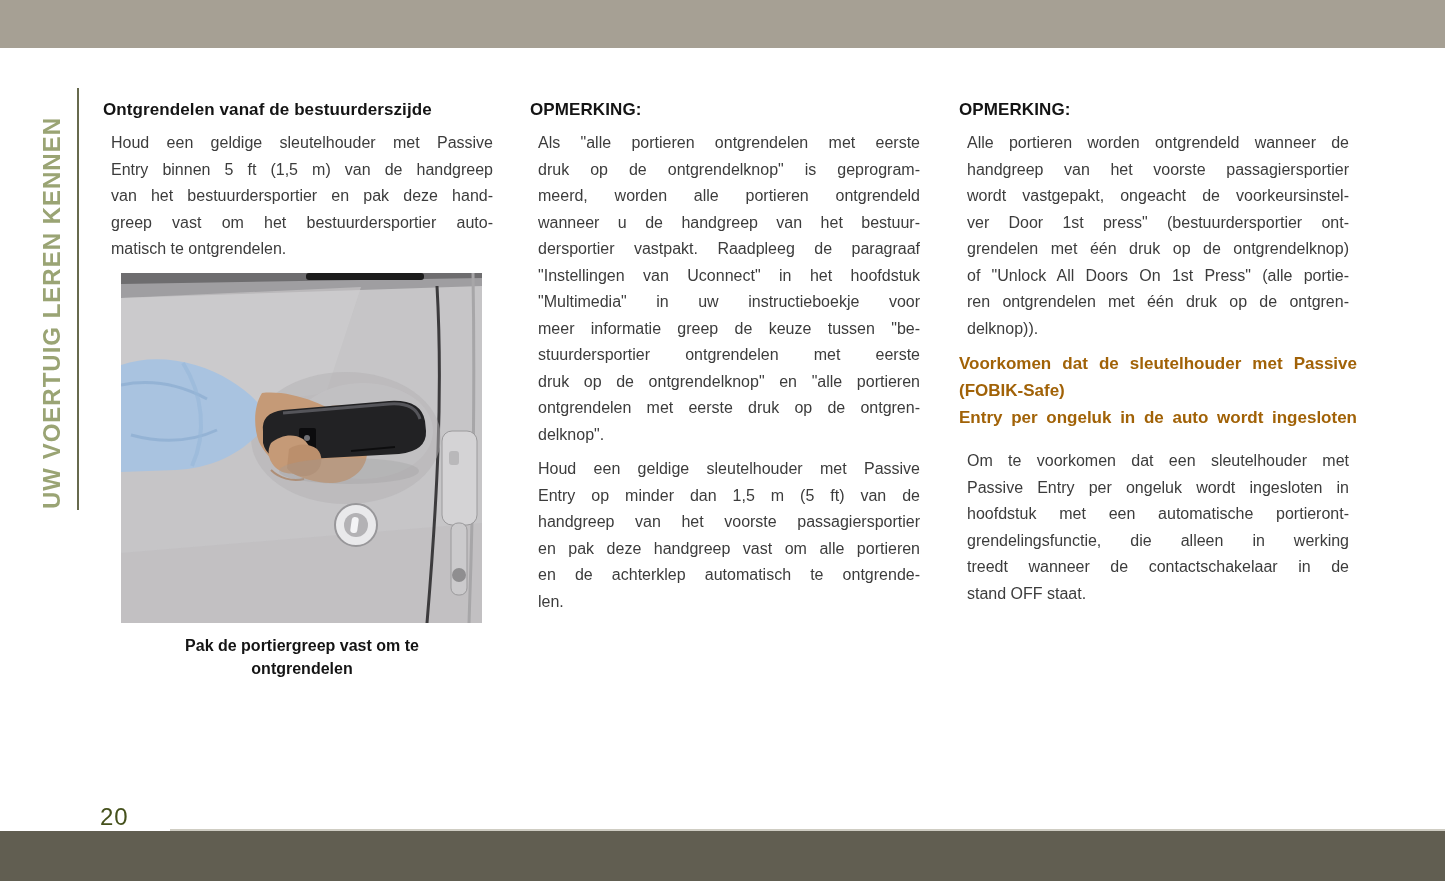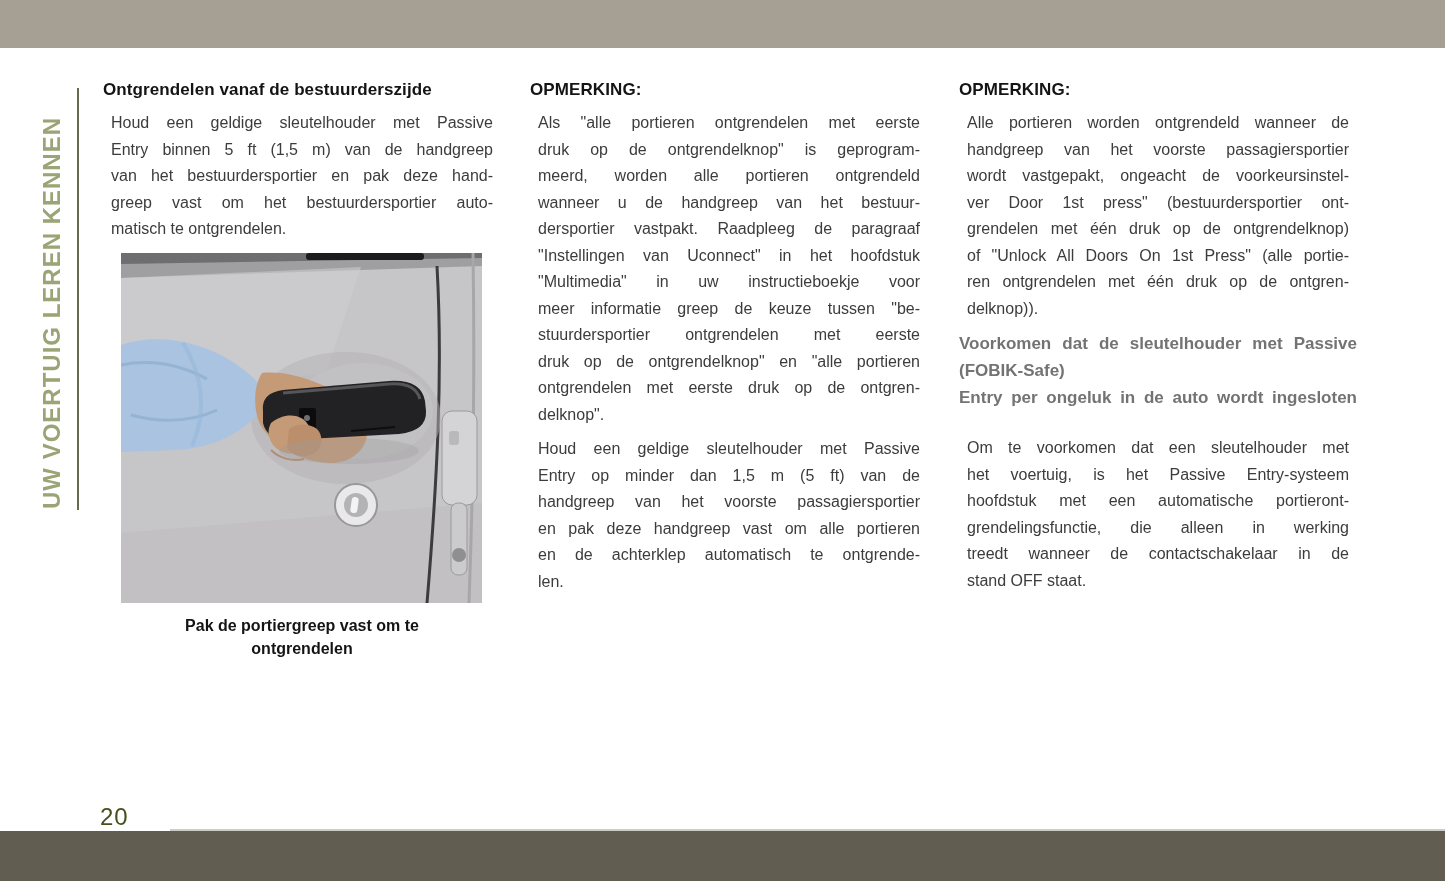--- a/index.html
+++ b/index.html
@@ -33,33 +33,33 @@
     height:100%;
     font-size:24px; font-weight:bold; letter-spacing:1px;
     color:#9aa474; white-space:nowrap;
   }
   .sidebar-rule {
     position:absolute; left:77px; top:88px; width:2px; height:422px;
     background:#676a4e;
   }
   
   .col {
-    position:absolute; top:78px; width:398px;
+    position:absolute; top:98px; width:398px;
     font-size:16px; line-height:26.5px; color:#3c3c3c;
   }
   .col-left  { left:103px; }
   .col-mid   { left:530px; }
   .col-right { left:959px; }
   h3 {
     font-size:17px; font-weight:bold; color:#141414;
     line-height:24px; margin:0 0 7px 0; letter-spacing:0.1px;
   }
   .col-mid h3.section   { margin:13px 0 10px 0; }
-  .col-right .h3-lines  { margin:6px 0 24px 0; font-size:17px; font-weight:bold;
-                          color:#737373; line-height:27px; }
+  .col-right .h3-lines  { margin:6px 0 17px 0; font-size:17px; font-weight:bold;
+                          color:#a16207; line-height:27px; }
   .para { margin:8px; }
   .jl  { text-align:justify; text-align-last:justify; }
   .jl.last { text-align-last:left; }
   .h3-lines .jl.last { text-align-last:left; }
   figure { margin:10px 0 0 18px; width:361px; height:350px; }
   .caption {
     margin:11px 0 0 0; font-size:16px; font-weight:bold;
     line-height:23px; color:#141414;
   }
   .caption .jl, .caption .jl.last { text-align:center; text-align-last:center; }
@@ -191,21 +191,21 @@
       <div class="jl">ren ontgrendelen met één druk op de ontgren-</div>
       <div class="jl last">delknop)).</div>
     </div>
   <div class="h3-lines">
       <div class="jl">Voorkomen dat de sleutelhouder met Passive</div>
       <div class="jl last">(FOBIK-Safe)</div>
       <div class="jl">Entry per ongeluk in de auto wordt ingesloten</div>
     </div>
   <div class="para">
       <div class="jl">Om te voorkomen dat een sleutelhouder met</div>
-      <div class="jl">het voertuig, is het Passive Entry-systeem</div>
+      <div class="jl">Passive Entry per ongeluk wordt ingesloten in</div>
       <div class="jl">hoofdstuk met een automatische portieront-</div>
       <div class="jl">grendelingsfunctie, die alleen in werking</div>
       <div class="jl">treedt wanneer de contactschakelaar in de</div>
       <div class="jl last">stand OFF staat.</div>
     </div>
 </section>
 
 <div class="page-number">20</div>
 
 <div class="bottom-bar"></div>

